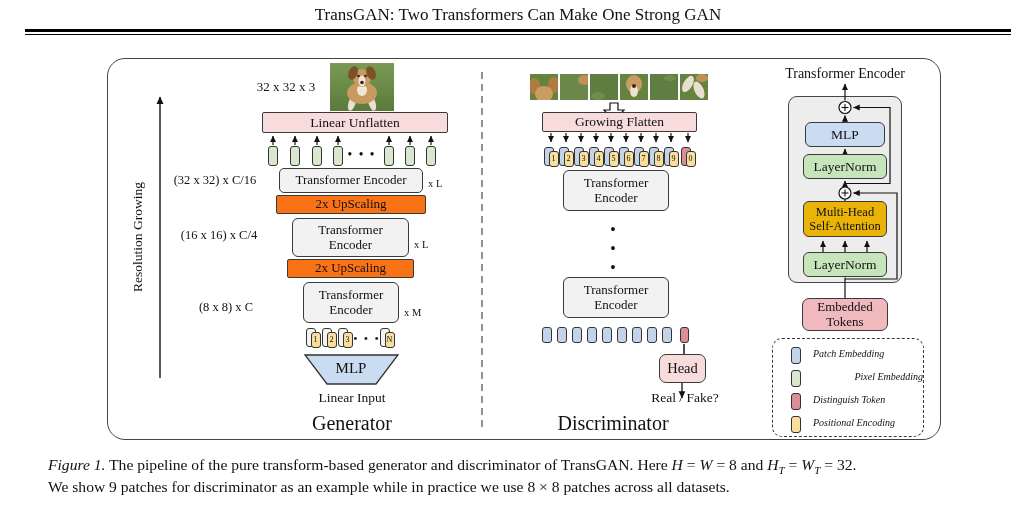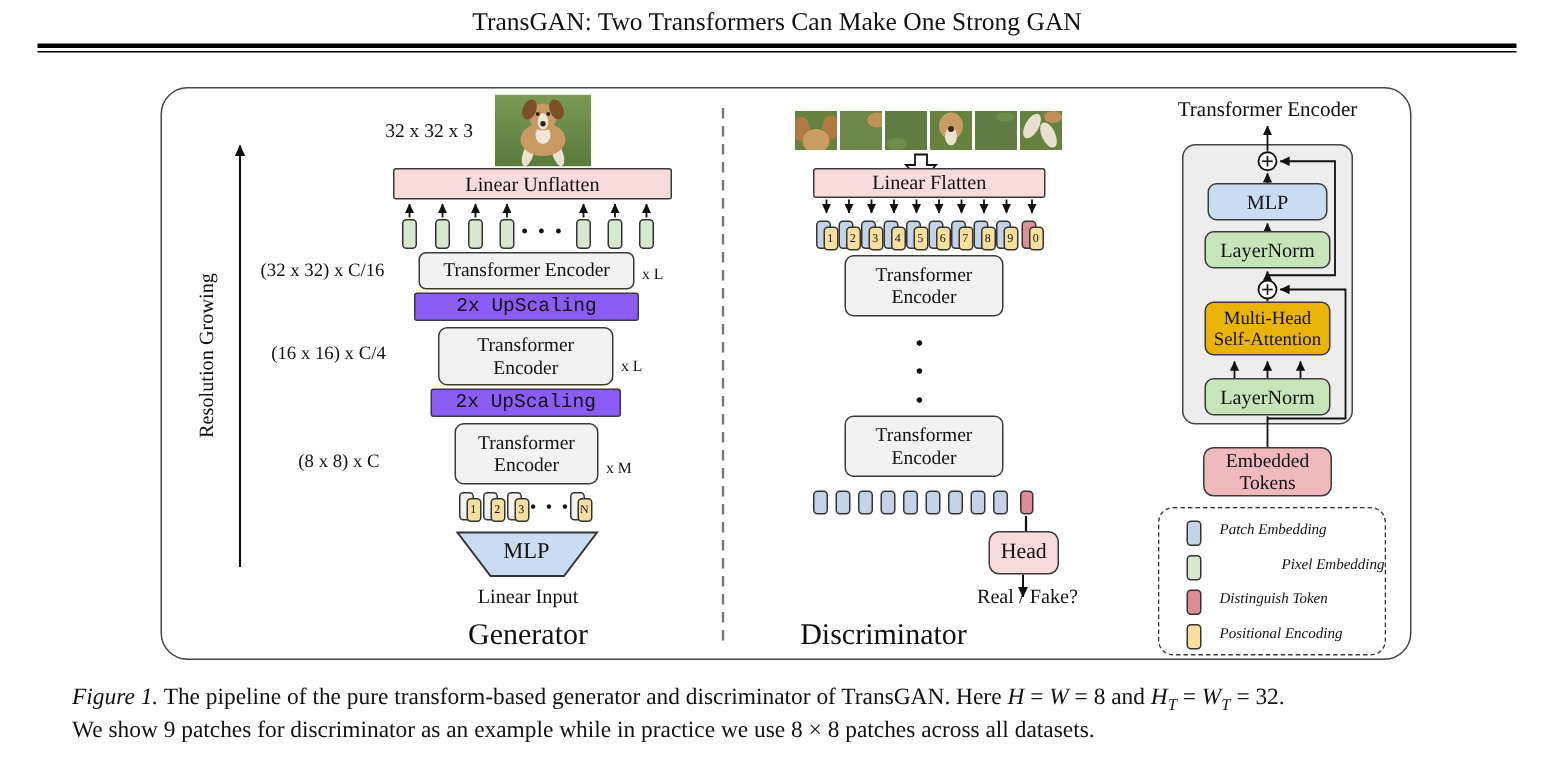--- a/index.html
+++ b/index.html
@@ -4,21 +4,21 @@
 <style>
   html,body{margin:0;padding:0;background:#fff;}
   .page{position:relative;width:1036px;height:510px;background:#fff;overflow:hidden;
         font-family:"Liberation Serif",serif;color:#111;}
   .abs{position:absolute;}
   .ctr{display:flex;align-items:center;justify-content:center;text-align:center;}
   .box{position:absolute;display:flex;align-items:center;justify-content:center;
        text-align:center;border:1.3px solid #3a3a3a;z-index:3;box-sizing:border-box;line-height:1.12;}
   .pink{background:#f8dcdc;}
   .grayb{background:#f2f2f2;border-radius:6px;}
-  .orange{background:#8b5cf6;border-radius:2px;font-family:Liberation Mono, monospace;}
+  .orange{background:#f97316;border-radius:2px;}
   .blueb{background:#cadcf2;border-radius:6px;}
   .greenb{background:#c6e5ba;border-radius:6px;}
   .yellowb{background:#eab308;border-radius:6px;}
   .roseb{background:#efb9bd;border-radius:7px;}
   .two span{display:block;width:88%;margin:0 auto;}
   .lbl{position:absolute;z-index:3;line-height:1.1;}
   .tok{position:absolute;z-index:3;width:10px;height:20px;border:1.1px solid #333;border-radius:3px;box-sizing:border-box;}
   .pair{position:absolute;z-index:3;width:17px;height:22px;}
   .pback{position:absolute;left:0;top:0;width:10px;height:19px;border:1.1px solid #333;border-radius:3px;box-sizing:border-box;}
   .pfront{position:absolute;left:4.5px;top:3.5px;width:10px;height:16px;border:1.1px solid #333;border-radius:3px;
@@ -228,21 +228,21 @@
       </svg>
     <svg width="28" height="26">
         <rect width="28" height="26" fill="#66823f"></rect>
       <ellipse cx="22" cy="4" rx="6" ry="4" fill="#c09058"></ellipse>
       <ellipse cx="8" cy="10" rx="4.5" ry="9" fill="#e8dfcf" transform="rotate(30 8 10)"></ellipse>
       <ellipse cx="19" cy="16" rx="4.5" ry="9" fill="#e8dfcf" transform="rotate(-25 19 16)"></ellipse>
       </svg>
   </div>
 
   <div class="box pink" style="left:542px;top:112px;width:155px;height:20px;font-size:13.5px;border-radius:2px;">
-      <span>Linear Flatten</span>
+      <span>Growing Flatten</span>
     </div>
 
   <div class="pair" style="left:544px;top:147px;">
     <div class="pback bback"></div>
       <div class="pfront">1</div>
     </div>
   <div class="pair" style="left:559px;top:147px;">
     <div class="pback bback"></div>
       <div class="pfront">2</div>
     </div>
@@ -299,21 +299,21 @@
   <div class="tok" style="left:617px;top:327px;height:16px;background:#c3d4e8;"></div>
   <div class="tok" style="left:632px;top:327px;height:16px;background:#c3d4e8;"></div>
   <div class="tok" style="left:647px;top:327px;height:16px;background:#c3d4e8;"></div>
   <div class="tok" style="left:662px;top:327px;height:16px;background:#c3d4e8;"></div>
   <div class="tok" style="left:680px;top:327px;width:9px;height:16px;background:#dd8d96;"></div>
 
   <div class="box pink" style="left:659px;top:354px;width:47px;height:29px;font-size:14.5px;border-radius:7px;">
       <span>Head</span>
     </div>
   <div class="lbl ctr" style="left:630px;top:391px;width:110px;font-size:13.5px;">Real / Fake?</div>
-  <div class="lbl ctr sectitle" style="left:516px;top:412px;width:146px;">Discriminator</div>
+  <div class="lbl ctr sectitle" style="left:540px;top:412px;width:146px;">Discriminator</div>
 
   <div class="lbl ctr" style="left:775px;top:66px;width:140px;font-size:14px;">Transformer Encoder</div>
 
   <div class="box blueb" style="left:805px;top:122px;width:80px;height:25px;font-size:13.5px;">
       <span>MLP</span>
     </div>
   <div class="box greenb" style="left:803px;top:154px;width:84px;height:25px;font-size:13.5px;">
       <span>LayerNorm</span>
     </div>
   <div class="box yellowb" style="left:803px;top:201px;width:84px;height:36px;font-size:12.5px;">

